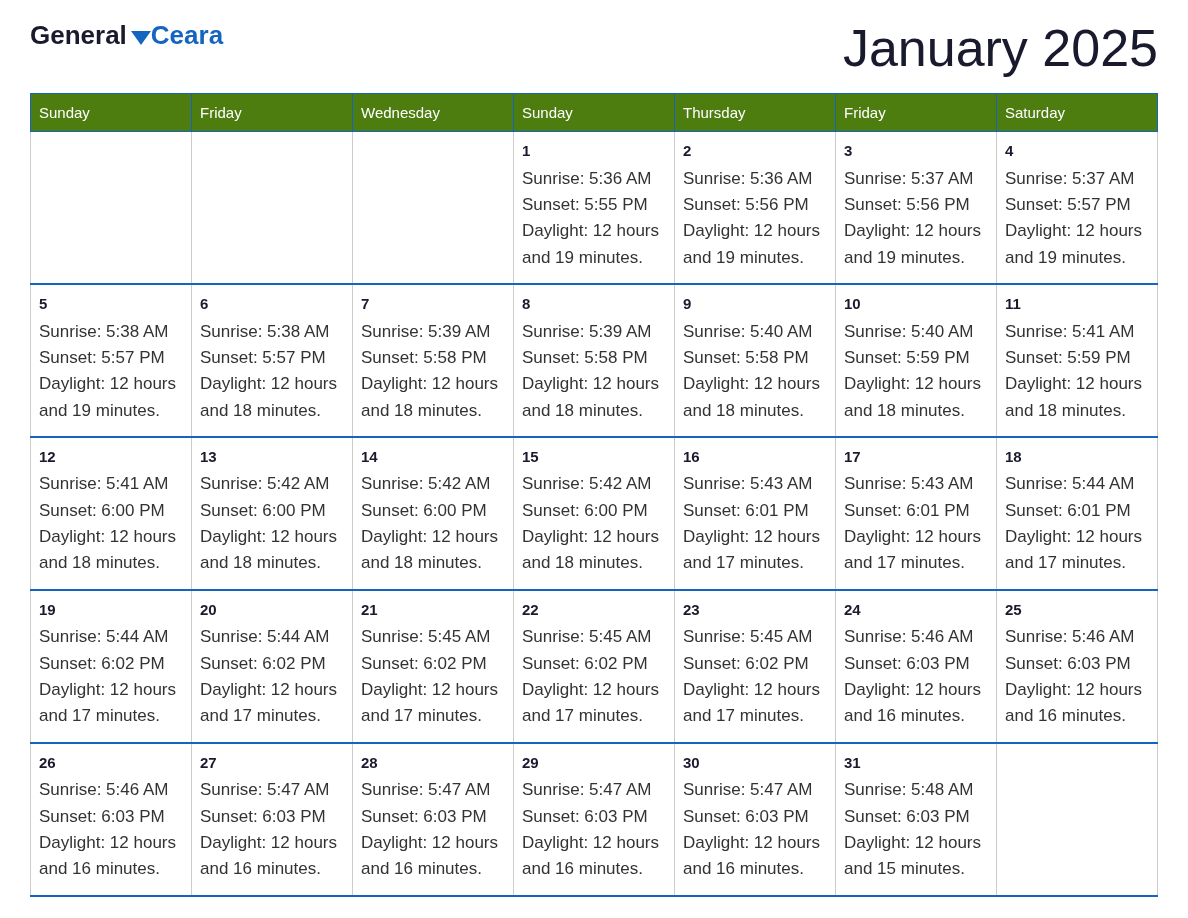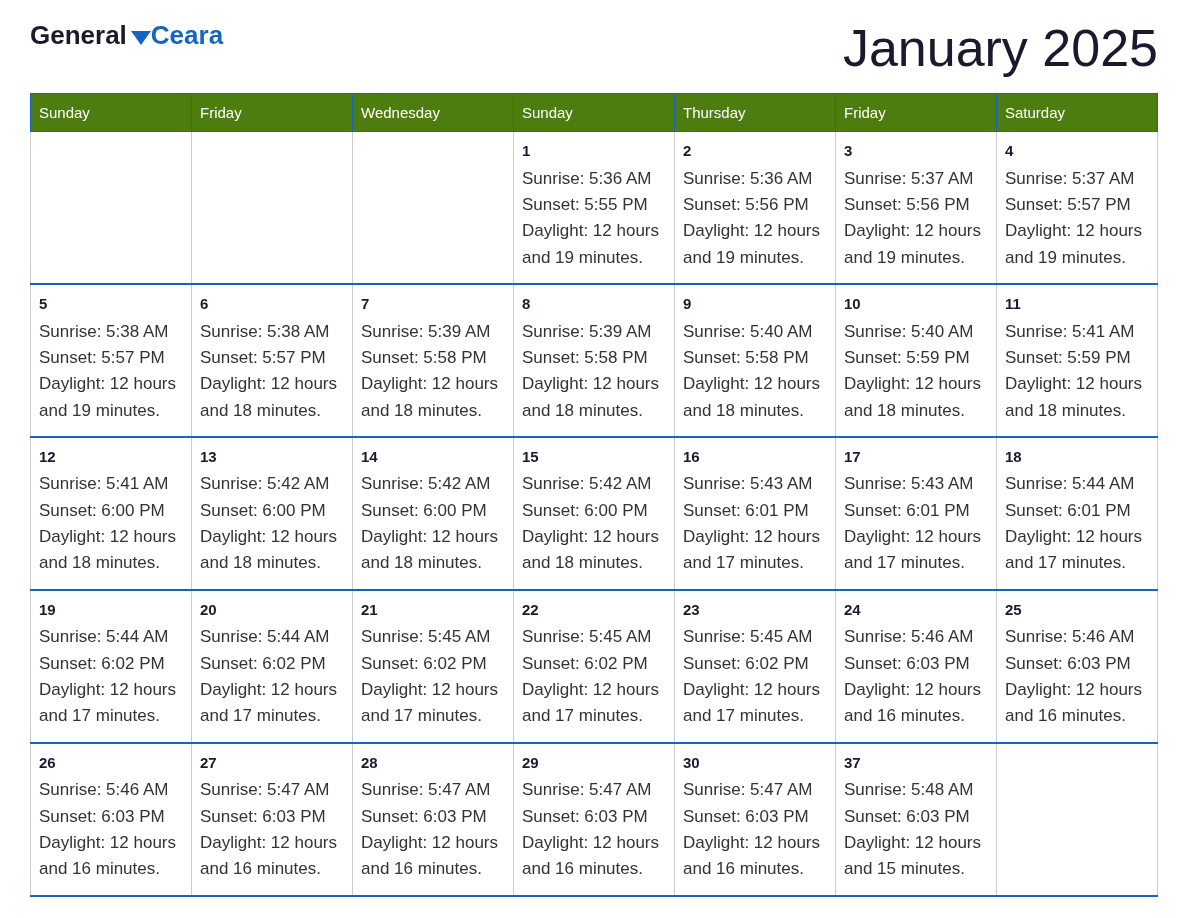--- a/index.html
+++ b/index.html
@@ -343,21 +343,21 @@
 and 16 minutes.</div>
         </td>
         <td>
           <span class="day-number">30</span>
           <div class="day-info" style="white-space: pre-line;">Sunrise: 5:47 AM
 Sunset: 6:03 PM
 Daylight: 12 hours
 and 16 minutes.</div>
         </td>
         <td>
-          <span class="day-number">37</span>
+          <span class="day-number">31</span>
           <div class="day-info" style="white-space: pre-line;">Sunrise: 5:48 AM
 Sunset: 6:03 PM
 Daylight: 12 hours
 and 15 minutes.</div>
         </td>
         <td class="empty-cell"></td>
       </tr>
     </tbody>
 </table>
 

